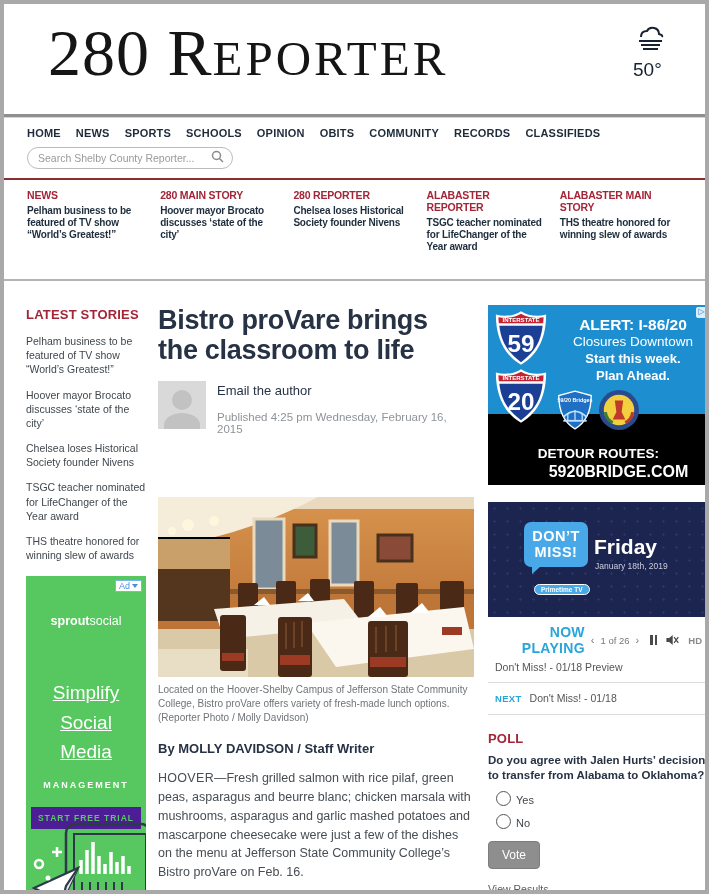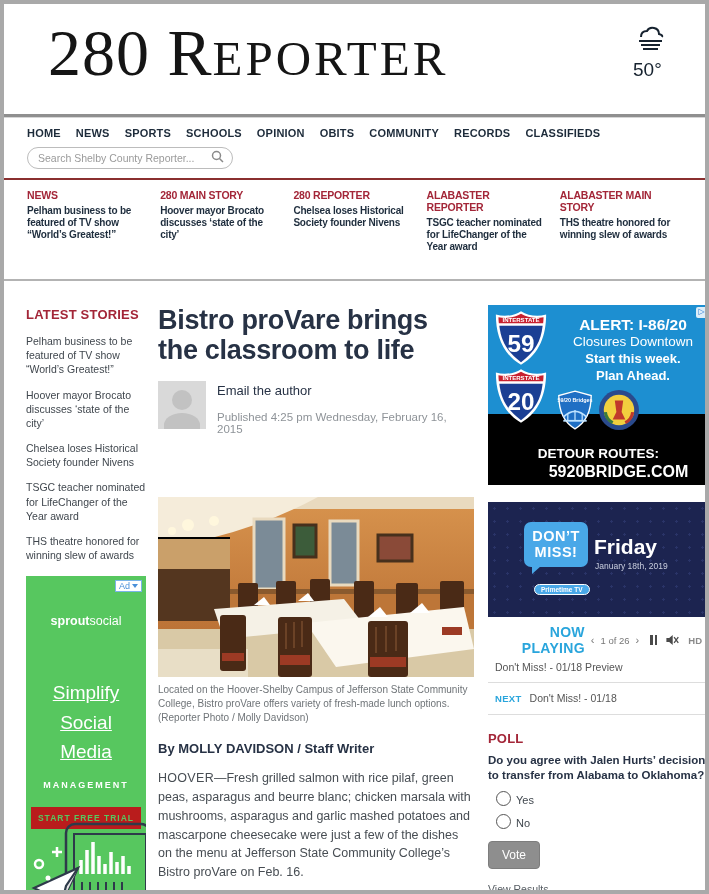--- a/index.html
+++ b/index.html
@@ -36,21 +36,21 @@
   .side-heading{font-size:13px;font-weight:bold;color:#a32638;margin:2px 0 12px;letter-spacing:.2px;}
   .story-link{font-size:10.5px;color:#40474e;line-height:1.35;margin-bottom:11px;cursor:pointer;}
 
   .sprout{position:relative;width:120px;height:386px;background:#57c75f;margin-top:14px;color:#fff;text-align:center;overflow:hidden;}
   .sprout .adtag{position:absolute;top:4px;right:4px;background:#fff;border:1px solid #7ab4e8;color:#4a90d9;font-size:9px;padding:0 3px;display:flex;align-items:center;gap:2px;cursor:pointer;}
   .adtag .car{width:0;height:0;border-left:3px solid transparent;border-right:3px solid transparent;border-top:4px solid #4a90d9;display:inline-block;}
   .sprout .brand{margin-top:38px;font-size:12.5px;}
   .sprout .brand b{font-weight:bold;}
   .sprout .headline{margin:50px auto 0;width:90px;font-size:19px;line-height:1.55;font-weight:400;text-decoration:underline;}
   .sprout .subhead{margin-top:13px;font-size:9px;font-weight:bold;letter-spacing:2px;}
-  .sprout .cta{display:inline-block;margin-top:17px;background:#b91c1c;color:#57c75f;font-size:8.5px;font-weight:bold;letter-spacing:1px;padding:6px 7px;cursor:pointer;}
+  .sprout .cta{display:inline-block;margin-top:17px;background:#4c1d95;color:#57c75f;font-size:8.5px;font-weight:bold;letter-spacing:1px;padding:6px 7px;cursor:pointer;}
   .sprout svg.illu{position:absolute;left:0;bottom:0;}
 
   
   .title{font-size:27px;font-weight:bold;color:#273245;line-height:1.12;margin:0 0 16px;letter-spacing:-.3px;}
   .authorrow{display:flex;}
   .avatar{width:48px;height:48px;background:#d9d9d9;position:relative;overflow:hidden;flex:none;}
   .avatar::before{content:"";position:absolute;left:14px;top:9px;width:20px;height:20px;border-radius:50%;background:#c2c2c2;}
   .avatar::after{content:"";position:absolute;left:6px;top:32px;width:36px;height:24px;border-radius:50% 50% 0 0;background:#c2c2c2;}
   .authorinfo{margin-left:11px;}
   .byline{font-size:12px;font-weight:bold;color:#273245;}

